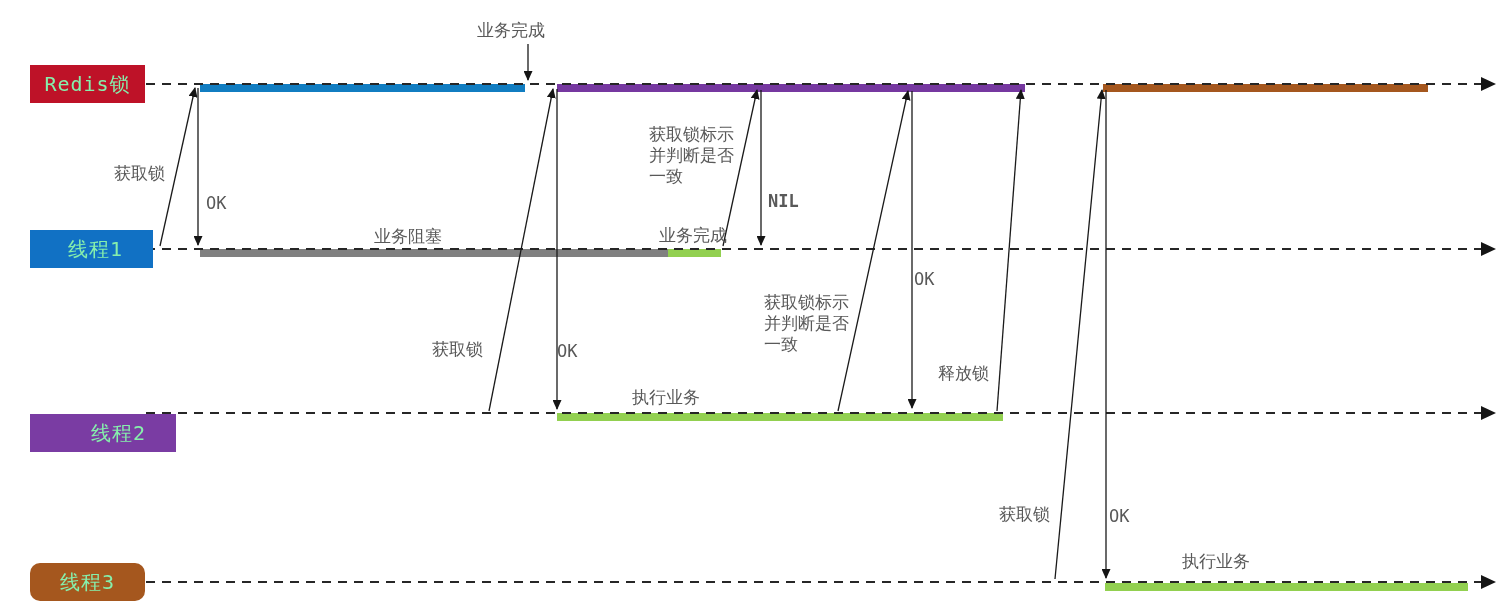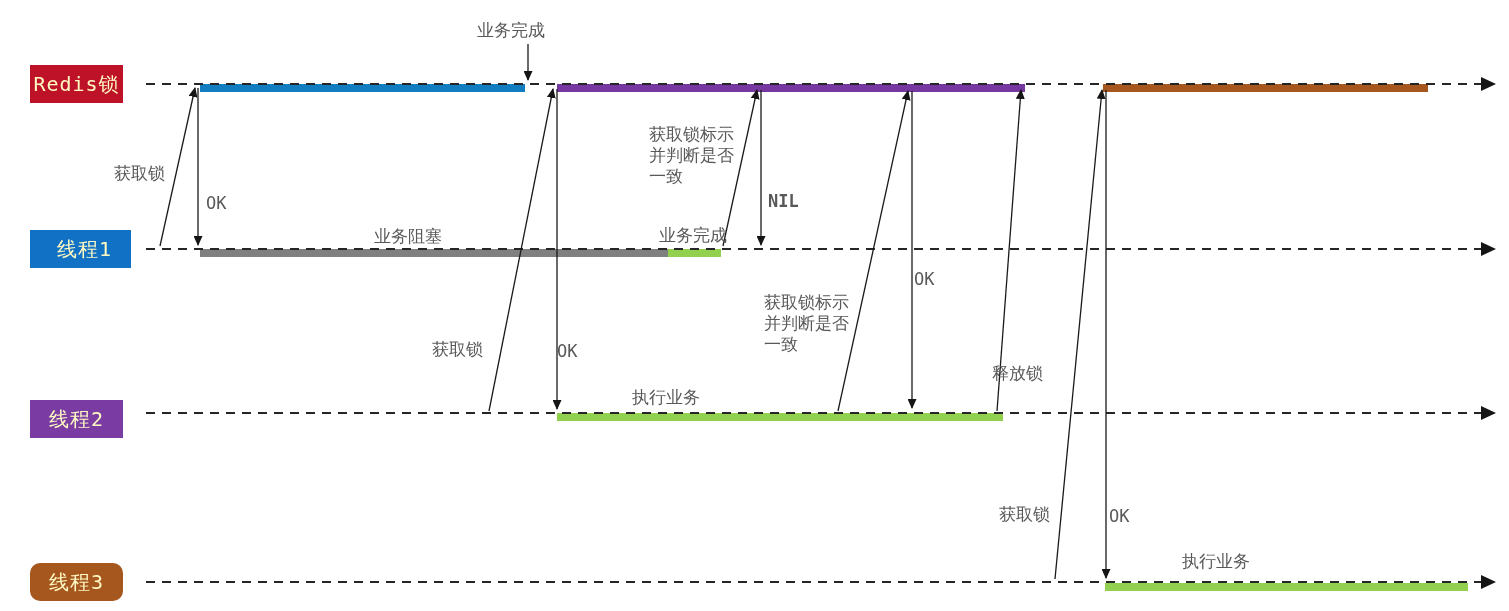--- a/index.html
+++ b/index.html
@@ -1,36 +1,36 @@
 <!DOCTYPE html>
 <html><head>
 <meta charset="utf-8">
 <style>
   html,body { margin:0; padding:0; background:#ffffff; }
   .canvas {
     position:relative; width:1509px; height:611px; background:#ffffff;
     font-family:"DejaVu Sans Mono","DejaVu Sans",sans-serif; overflow:hidden;
   }
   .lane-label {
-    position:absolute; left:30px; width:93px; height:38px;
+    position:absolute; left:30px; width:115px; height:38px;
     display:flex; align-items:center; justify-content:center;
-    color:#fef9c3; font-size:20px; letter-spacing:1px; z-index:5;
+    color:#86efac; font-size:20px; letter-spacing:1px; z-index:5;
   }
   .lane-line {
     position:absolute; left:146px; width:1337px; height:2px; z-index:2;
     background:repeating-linear-gradient(90deg,#262626 0 9px,transparent 9px 16px);
   }
   .lane-arrowhead {
     position:absolute; left:1481px; width:0; height:0; z-index:2;
     border-top:7px solid transparent; border-bottom:7px solid transparent;
     border-left:15px solid #151515;
   }
   .lane-0 .lane-label { top:65px; }  .lane-0 .lane-line { top:83px; }  .lane-0 .lane-arrowhead { top:77px; }
   .lane-1 .lane-label { top:230px;padding-left:8px; } .lane-1 .lane-line { top:248px; } .lane-1 .lane-arrowhead { top:242px; }
-  .lane-2 .lane-label { top:400px; } .lane-2 .lane-line { top:412px; } .lane-2 .lane-arrowhead { top:406px; }
+  .lane-2 .lane-label { top:414px;padding-left:31px; } .lane-2 .lane-line { top:412px; } .lane-2 .lane-arrowhead { top:406px; }
   .lane-3 .lane-label { top:563px; } .lane-3 .lane-line { top:581px; } .lane-3 .lane-arrowhead { top:575px; }
   .bar { position:absolute; height:8px; z-index:1; }
   .anno {
     position:absolute; color:#595959; font-size:17px; line-height:21px;
     white-space:pre-line; z-index:4;
   }
   svg.arrow-layer { position:absolute; left:0; top:0; z-index:3; }
 </style>
 </head>
 <body>
@@ -80,21 +80,21 @@
 一致</div>
       <div class="anno" style="left: 768px; top: 191px; font-weight: bold;">NIL</div>
       <div class="anno" style="left: 659px; top: 225px;">业务完成</div>
       <div class="anno" style="left: 432px; top: 339px;">获取锁</div>
       <div class="anno" style="left: 557px; top: 341px;">OK</div>
       <div class="anno" style="left: 632px; top: 387px;">执行业务</div>
       <div class="anno" style="left: 764px; top: 292px;">获取锁标示
 并判断是否
 一致</div>
       <div class="anno" style="left: 914px; top: 269px;">OK</div>
-      <div class="anno" style="left: 992px; top: 363px;">释放锁</div>
+      <div class="anno" style="left: 938px; top: 363px;">释放锁</div>
       <div class="anno" style="left: 999px; top: 504px;">获取锁</div>
       <div class="anno" style="left: 1109px; top: 506px;">OK</div>
       <div class="anno" style="left: 1182px; top: 551px;">执行业务</div>
     </div>
 
   <svg class="arrow-layer" width="1509" height="611">
     <defs>
       <marker id="ah" markerWidth="11" markerHeight="9" refX="9" refY="4.5" orient="auto" markerUnits="userSpaceOnUse">
         <path d="M0,0 L10,4.5 L0,9 Z" fill="#151515"></path>
       </marker>

